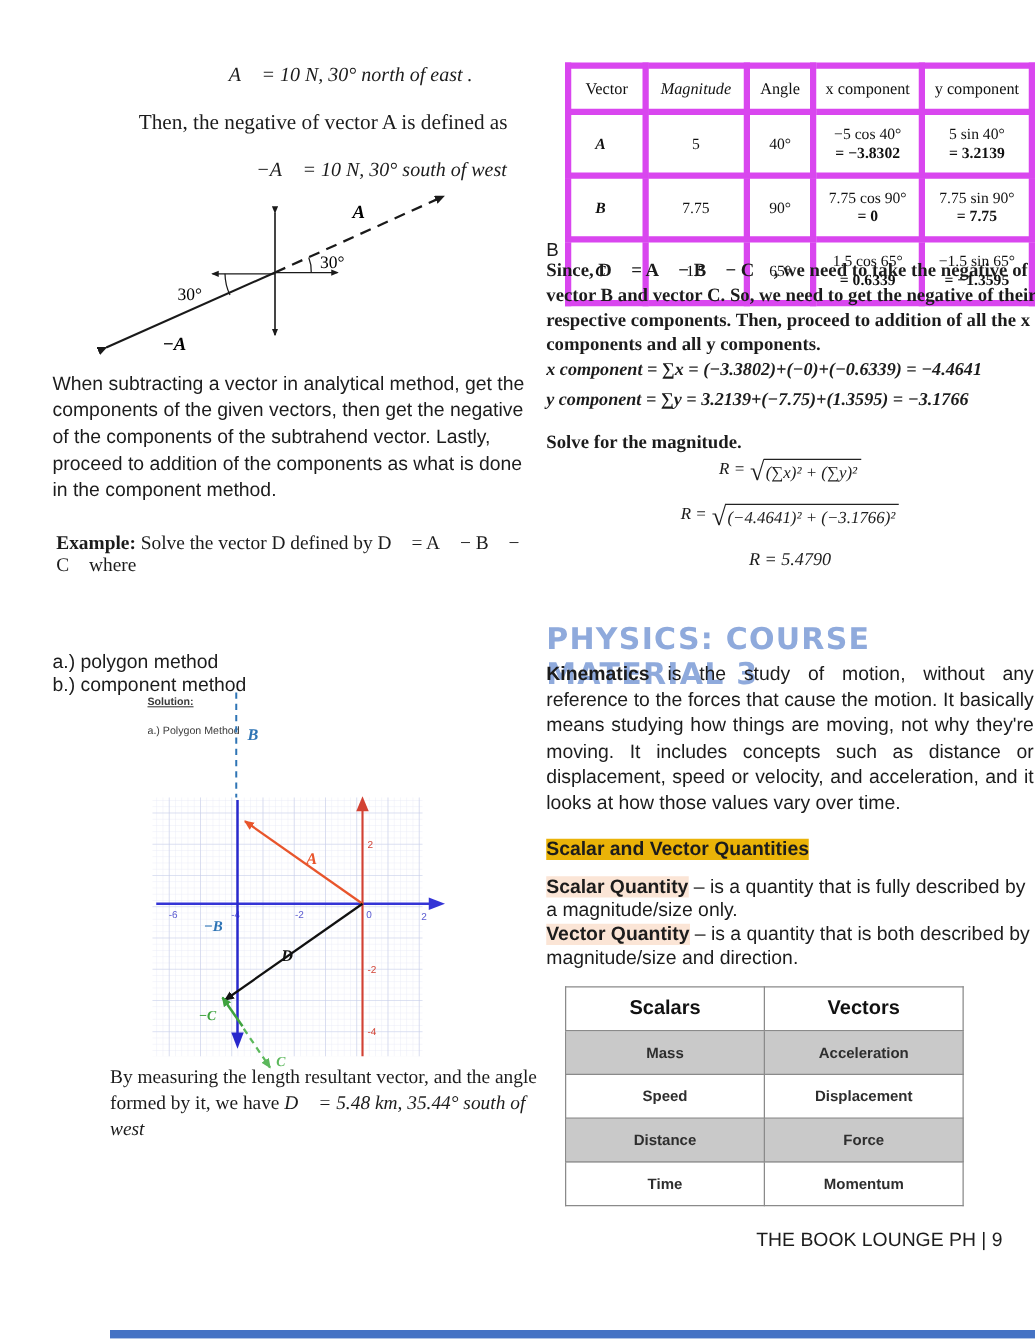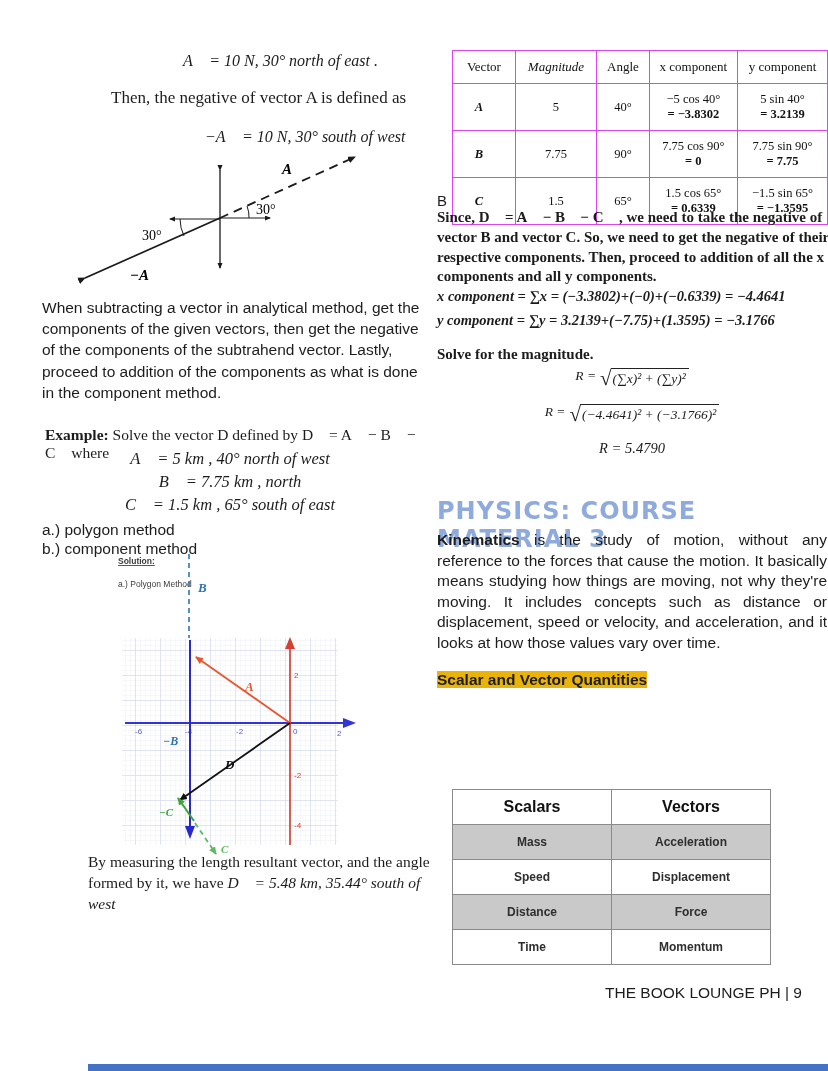--- a/index.html
+++ b/index.html
@@ -11,21 +11,21 @@
   .it{font-style:italic;}
   .b{font-weight:bold;}
   .sb{font-weight:600;}
   .ctr{text-align:center;}
   .eq-line{font-size:16px;}
   .hl-blue{background:#eab308;}
   .hl-peach{background:#FBE5D6;}
   
   table.vtab{border-collapse:collapse;font-family:"Liberation Serif","DejaVu Serif",serif;
              font-size:12.5px;color:#111;}
-  table.vtab th,table.vtab td{border:1px solid #d946ef;text-align:center;vertical-align:middle;padding:2px 4px;}
+  table.vtab th,table.vtab td{border:5px solid #d946ef;text-align:center;vertical-align:middle;padding:2px 4px;}
   table.vtab th{font-weight:normal;height:28px;font-size:13px;}
   table.vtab td{height:42px;}
   table.vtab .res{font-weight:bold;}
   
   table.svtab{border-collapse:collapse;font-family:"Liberation Sans",sans-serif;color:#2e2e2e;}
   table.svtab th{border:1px solid #8a8a8a;font-size:16px;font-weight:bold;height:32px;width:156px;
                  background:#ffffff;color:#111;}
   table.svtab td{border:1px solid #8a8a8a;font-size:12px;font-weight:bold;height:32px;text-align:center;}
   table.svtab tr.gray td{background:#C9C9C9;}
   
@@ -70,25 +70,20 @@
     <text x="60" y="132" class="serif" font-size="15" font-style="italic" font-weight="bold">−A⃗</text>
     <text x="186" y="66" class="serif" font-size="14">30°</text>
     <text x="72" y="92" class="serif" font-size="14">30°</text>
   </svg>
 
   <div class="abs sans" style="left:42px;top:297px;width:392px;font-size:15.5px;line-height:1.37;">When subtracting a vector in analytical method, get the components of the given vectors, then get the negative of the components of the subtrahend vector. Lastly, proceed to addition of the components as what is done in the component method.</div>
 
   <div class="abs serif" style="left:45px;top:426px;width:390px;font-size:15.5px;">
     <span class="b">Example:</span><span> Solve the vector D defined by D⃗ = A⃗ − B⃗ − C⃗ where</span>
   </div>
-  <div class="abs serif it ctr" style="left:45px;top:448px;width:370px;font-size:16.5px;line-height:1.38;">
-    <div>A⃗ = 5 km , 40° north of west</div>
-    <div>B⃗ = 7.75 km , north</div>
-    <div>C⃗ = 1.5 km , 65° south of east</div>
-  </div>
 
   <div class="abs sans" style="left:42px;top:521px;font-size:15.5px;line-height:1.2;">
     <div>a.) polygon method</div>
     <div>b.) component method</div>
   </div>
 
   <svg class="abs" style="left:85px;top:550px;" width="345" height="315">
     <defs>
       <pattern id="g5" width="5" height="5" patternUnits="userSpaceOnUse">
         <path d="M5 0H0V5" fill="none" stroke="#e4e7f4" stroke-width="0.6"></path>
@@ -232,20 +227,24 @@
   <div class="abs heading-blue" style="left:437px;top:497px;width:392px;">PHYSICS: COURSE MATERIAL 3</div>
 
   <div class="abs sans" style="left:437px;top:530px;width:390px;font-size:15.5px;line-height:1.33;text-align:justify;">
     <span class="b">Kinematics</span><span> is the study of motion, without any reference to the forces that cause the motion. It basically means studying how things are moving, not why they're moving. It includes concepts such as distance or displacement, speed or velocity, and acceleration, and it looks at how those values vary over time.</span>
   </div>
 
   <div class="abs sans b" style="left:437px;top:671px;font-size:15.5px;">
     <span class="hl-blue">Scalar and Vector Quantities</span>
   </div>
 
+  <div class="abs sans" style="left:437px;top:701px;width:390px;font-size:15.5px;line-height:1.22;">
+    <span class="b hl-peach">Scalar Quantity</span><span> – is a quantity that is fully described by a magnitude/size only.</span><br>
+    <span class="b hl-peach">Vector Quantity</span><span> – is a quantity that is both described by magnitude/size and direction.</span>
+  </div>
 
   <table class="svtab abs" style="left:452px;top:789px;">
     <tbody>
         <tr>
       <th>Scalars</th>
       <th>Vectors</th>
     </tr>
     <tr class="gray">
       <td>Mass</td>
       <td>Acceleration</td>

